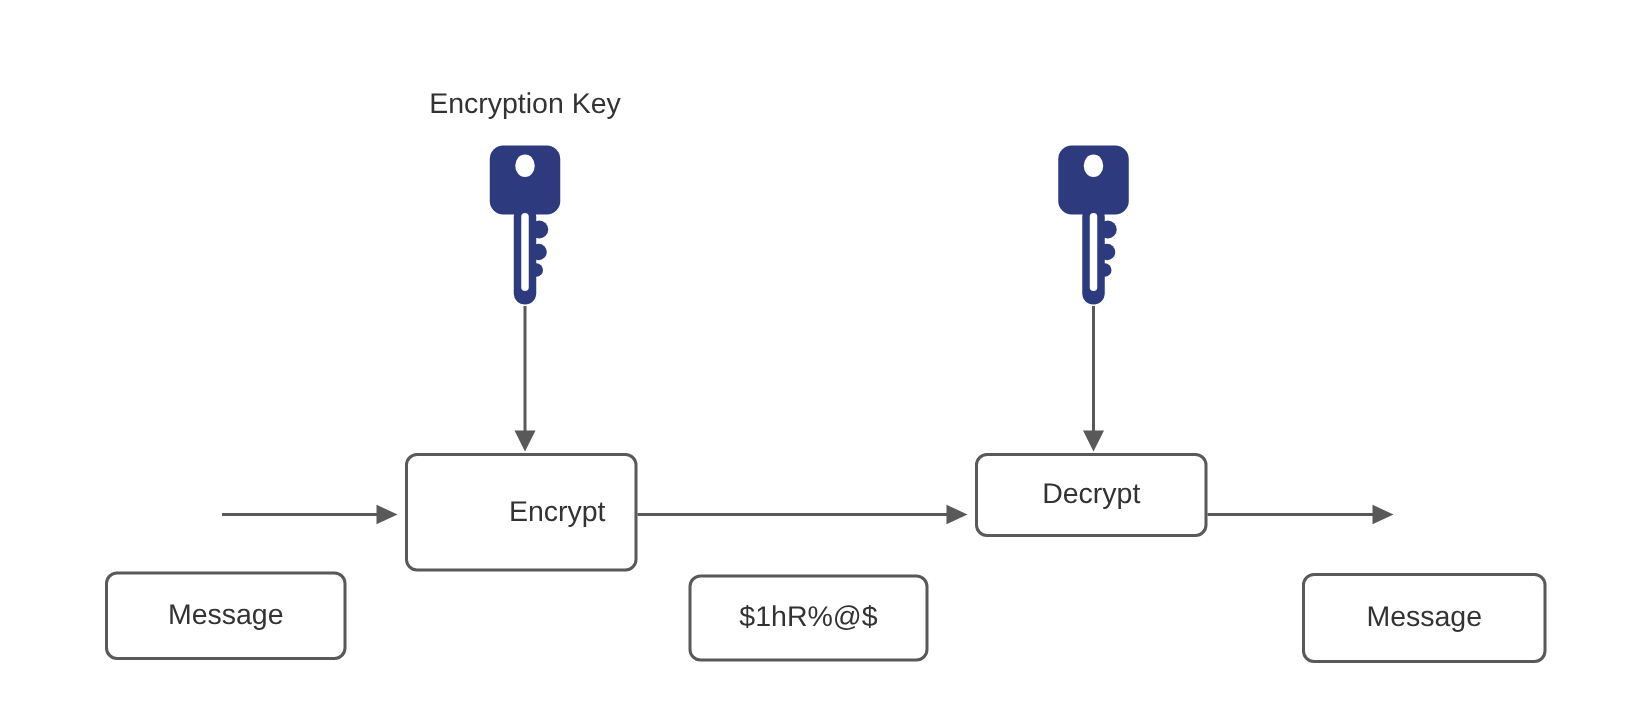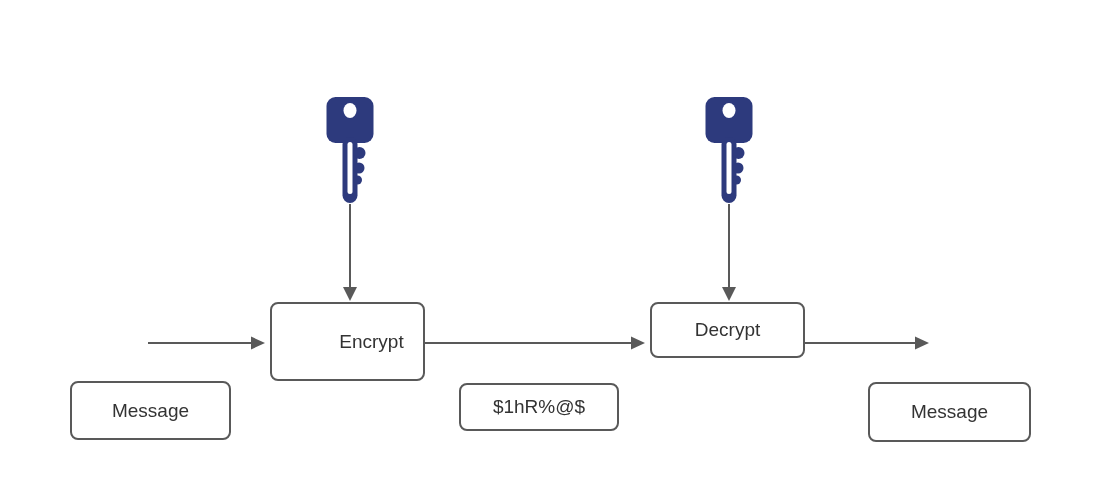--- a/index.html
+++ b/index.html
@@ -45,21 +45,21 @@
     position: absolute;
     width: 220px;
     text-align: center;
     font-size: 19px;
     color: var(--text);
     z-index: 2;
   }
   .box-encrypt  { left: 270px; top: 302px; width: 155px; height: 79px; padding-left: 48px; }
   .box-decrypt  { left: 650px; top: 302px; width: 155px; height: 56px; }
   .box-msg-in   { left: 70px;  top: 381px; width: 161px; height: 59px; }
-  .box-cipher   { left: 459px; top: 383px; width: 160px; height: 48px; }
+  .box-cipher   { left: 459px; top: 383px; width: 160px; height: 58px; }
   .box-msg-out  { left: 868px; top: 382px; width: 163px; height: 60px; }
   .label-enc    { left: 240px; top: 59px; }
   .label-dec    { left: 619px; top: 59px; }
 </style>
 </head>
 <body>
 
 <div class="canvas">
 
   <svg class="wires" viewBox="0 0 1100 484" xmlns="http://www.w3.org/2000/svg">
@@ -103,20 +103,21 @@
       <line class="line" x1="425" y1="343" x2="632" y2="343"></line>
       <polygon class="arrowhead" points="645,343 631,336.5 631,349.5"></polygon>
     </g>
 
     <g>
       <line class="line" x1="805" y1="343" x2="916" y2="343"></line>
       <polygon class="arrowhead" points="929,343 915,336.5 915,349.5"></polygon>
     </g>
   </svg>
 
+  <div class="keylabel label-enc">Encryption Key</div>
 
 
   <div class="node box-encrypt">
     <span>Encrypt</span>
   </div>
 
   <div class="node box-decrypt">
     <span>Decrypt</span>
   </div>
 

